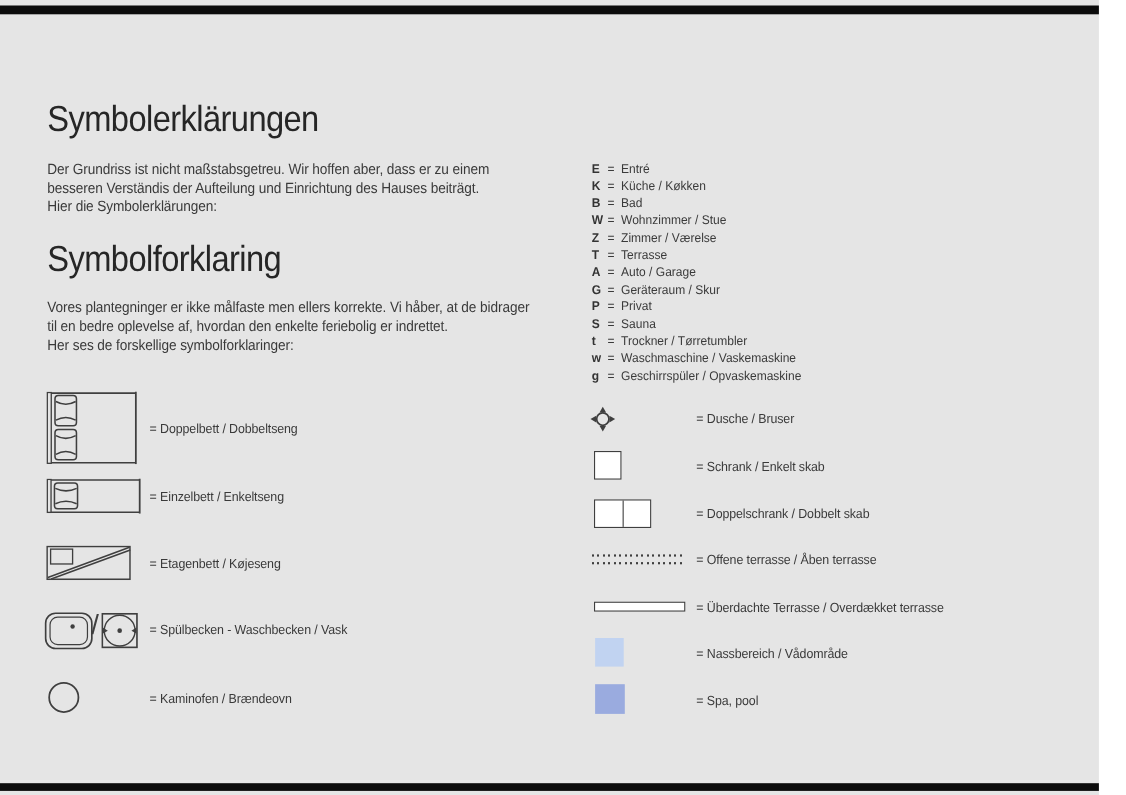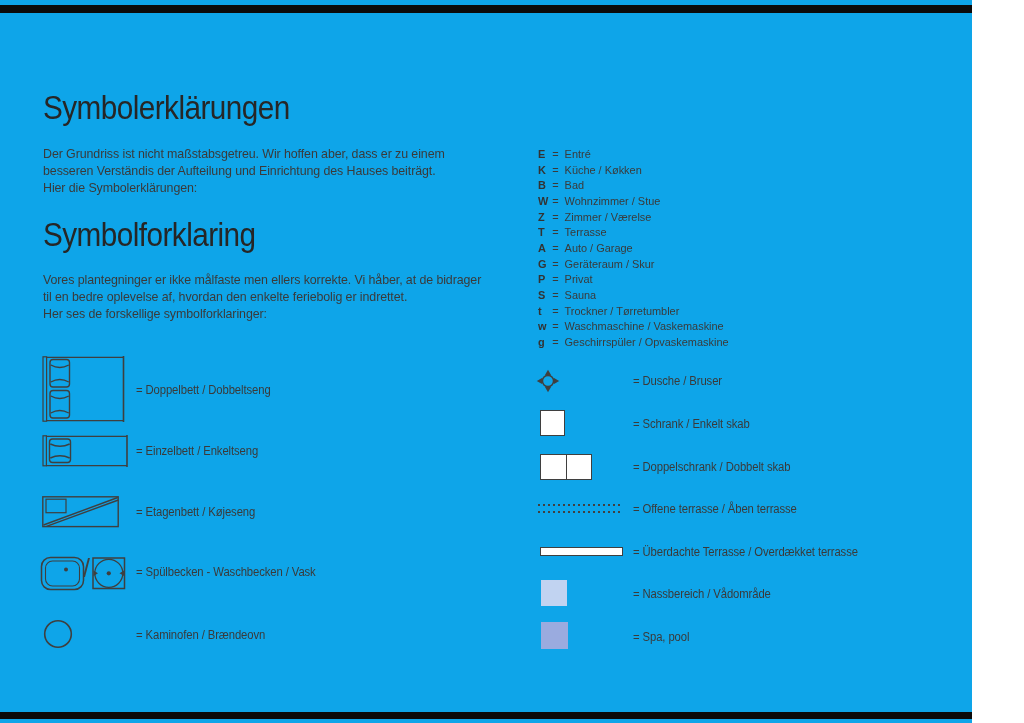--- a/index.html
+++ b/index.html
@@ -1,17 +1,17 @@
 <!DOCTYPE html>
 <html><head>
 <meta charset="utf-8">
 <style>
   html,body{margin:0;padding:0;background:#ffffff;}
-  .canvas{position:relative;width:972px;height:723px;background:#0ea5e9;overflow:hidden;
-          font-family:"Liberation Sans","DejaVu Sans",sans-serif;color:#3a3a3a;}
+  .canvas{position:relative;width:972px;height:723px;background:#e5e5e5;overflow:hidden;
+          font-family:"Liberation Sans","DejaVu Sans",sans-serif;color:#3a3a3a;padding-left:27px;}
   .bar{position:absolute;left:0;width:1024px;}
   .bar-top{top:5px;height:8px;}
   .bar-bottom{top:712px;height:7px;}
   .h1{position:absolute;left:43px;font-size:33px;line-height:34px;color:#262626;
       letter-spacing:-0.6px;white-space:nowrap;transform:scaleX(.9);transform-origin:0 0;}
   .intro{position:absolute;left:43px;font-size:13.5px;line-height:17px;color:#3a3a3a;
          white-space:pre-line;transform:scaleX(.92);transform-origin:0 0;letter-spacing:-0.1px;}
   .sym-label{position:absolute;font-size:12px;color:#3a3a3a;white-space:nowrap;
              transform:scaleX(.94);transform-origin:0 0;letter-spacing:-0.1px;}
   .legend{position:absolute;left:538px;top:146px;transform:scaleX(.95);transform-origin:0 0;}

